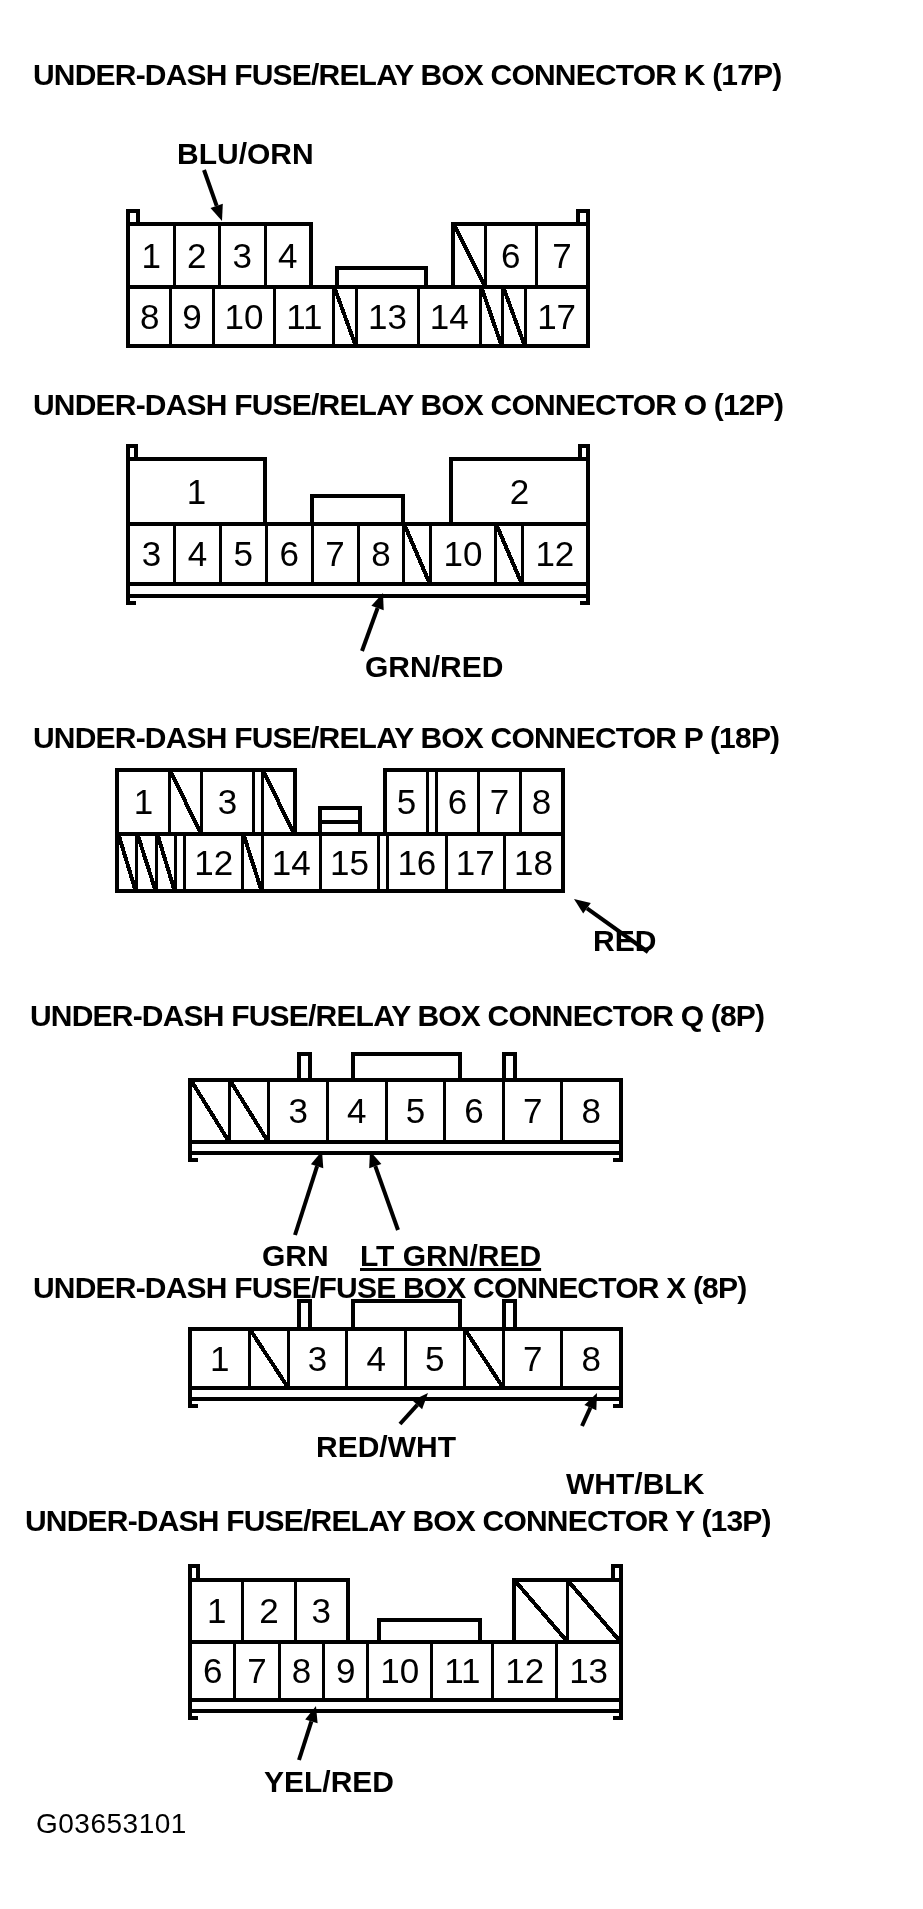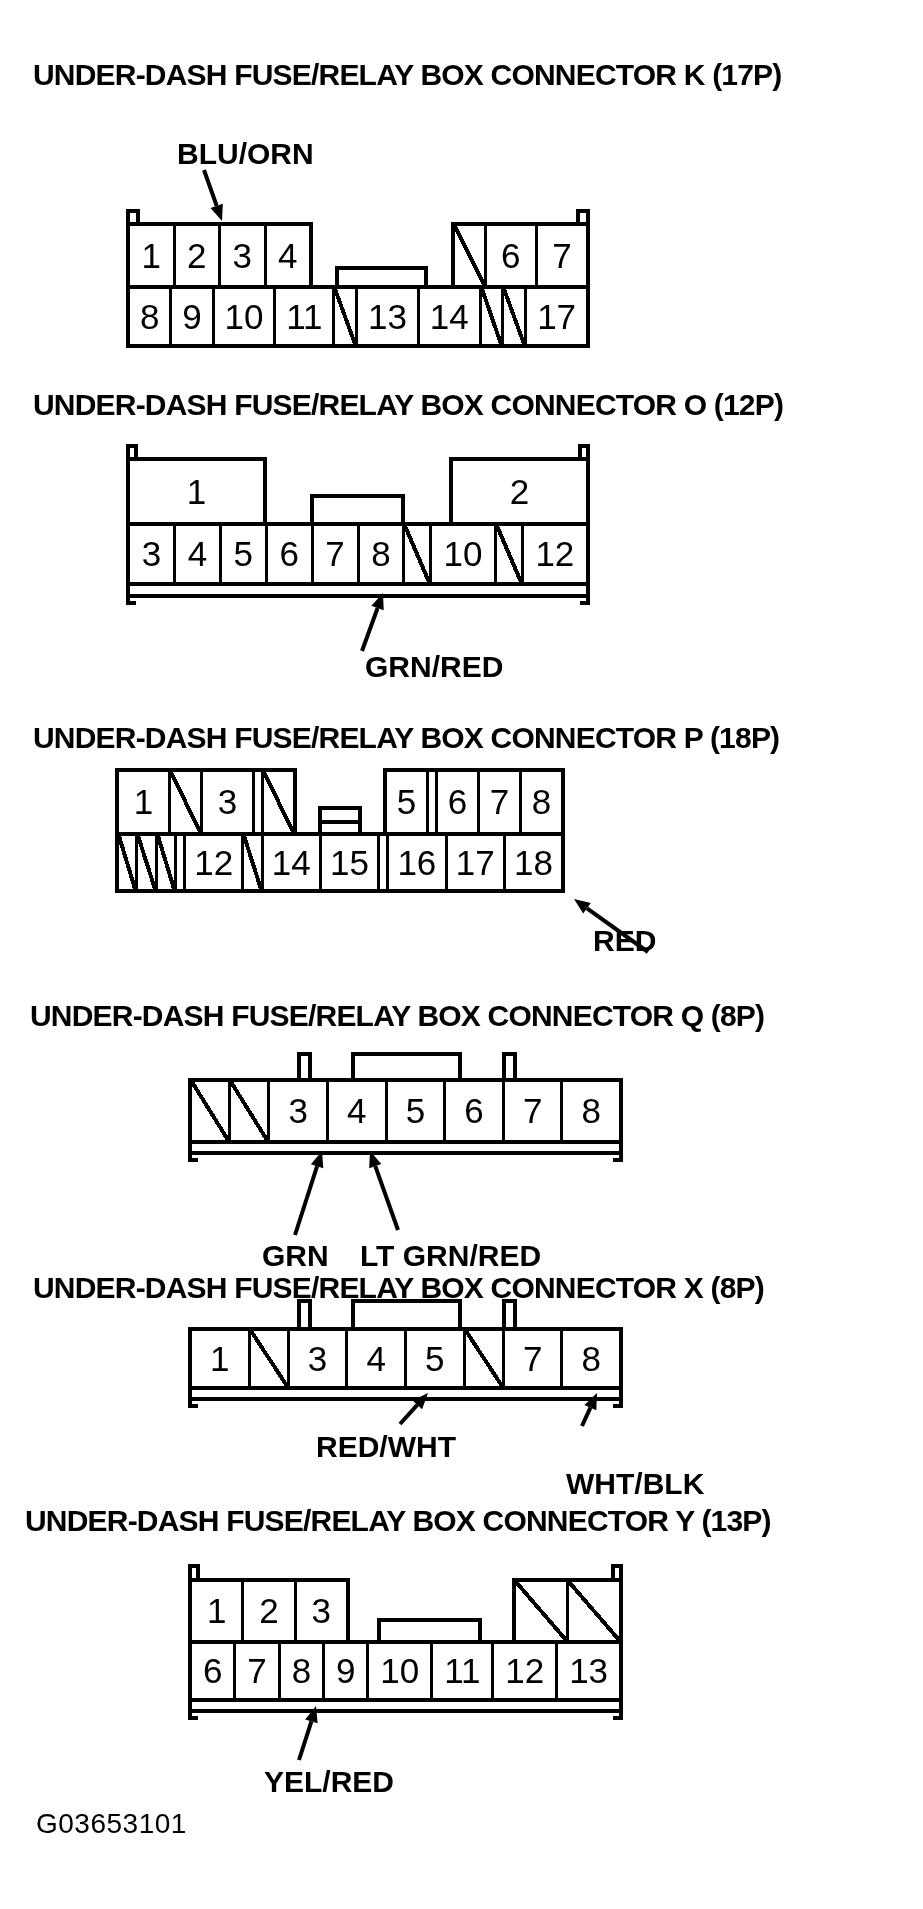--- a/index.html
+++ b/index.html
@@ -161,25 +161,25 @@
     <div class="foot r" style="left:613px;top:1153px;width:10px;height:9px;"></div>
     <svg class="arrow" style="left:288px;top:1146px;width:42px;height:94px;" viewBox="288 1146 42 94">
       <line x1="295" y1="1235" x2="317.1" y2="1166.2"></line>
       <polygon points="322,1151 323.3,1168.2 310.9,1164.2"></polygon>
     </svg>
     <svg class="arrow" style="left:364px;top:1146px;width:40px;height:89px;" viewBox="364 1146 40 89">
       <line x1="398" y1="1230" x2="375.3" y2="1166.1"></line>
       <polygon points="370,1151 381.4,1163.9 369.2,1168.3"></polygon>
     </svg>
     <div class="wire-label" style="left:262px;top:1239px;">GRN</div>
-    <div class="wire-label" style="left:360px;top:1239px;">LT GRN/RED</div>
-  </section>
-
-  <section>
-    <div class="title" style="left:33px;top:1271px;">UNDER-DASH FUSE/RELAY BOX CONNECTOR X (8P)</div>
+    <div class="wire-label" style="left:360px;top:1239px;text-decoration:underline;">LT GRN/RED</div>
+  </section>
+
+  <section>
+    <div class="title" style="left:33px;top:1271px;">UNDER-DASH FUSE/FUSE BOX CONNECTOR X (8P)</div>
     <div class="tab" style="left:297px;top:1299px;width:15px;height:28px;"></div>
     <div class="tab" style="left:351px;top:1299px;width:111px;height:28px;"></div>
     <div class="tab" style="left:502px;top:1299px;width:15px;height:28px;"></div>
     <div class="row" style="left:188px;top:1327px;width:435px;height:63px;">
         <div class="cell">1</div>
         <div class="cell diag"></div>
         <div class="cell">3</div>
         <div class="cell">4</div>
         <div class="cell">5</div>
         <div class="cell diag"></div>

